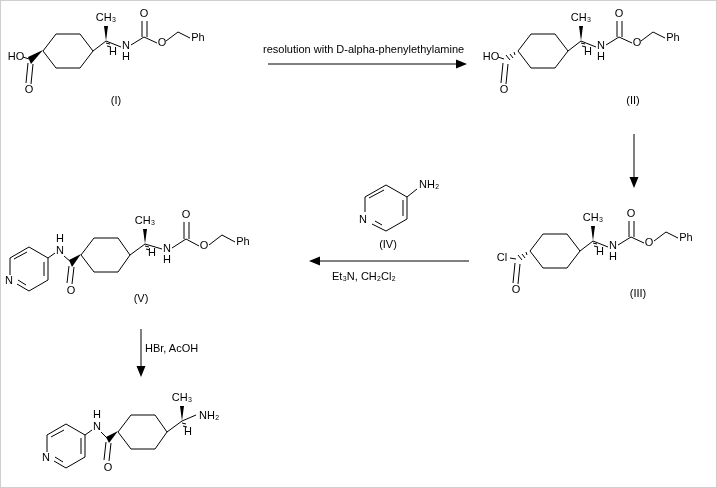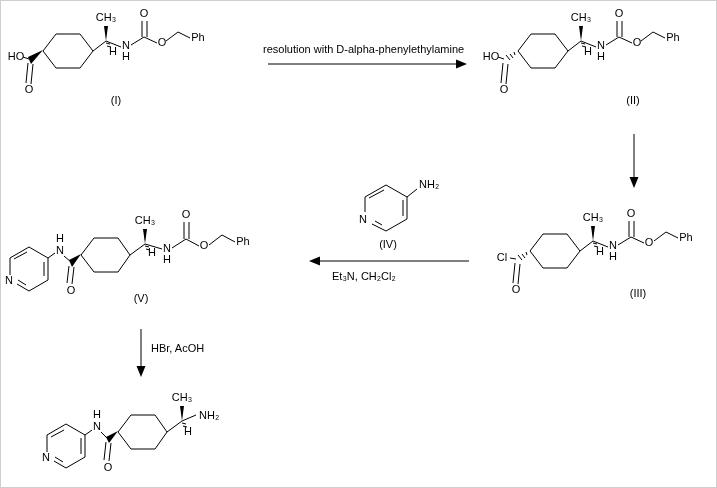--- a/index.html
+++ b/index.html
@@ -238,15 +238,15 @@
       <polygon class="head" points="319,255.5 308,260 319,264.5"></polygon>
     </g>
     <g>
       <line x1="140" y1="328" x2="140" y2="365"></line>
       <polygon class="head" points="135.5,365 140,376 144.5,365"></polygon>
     </g>
   </svg>
 
   <div class="lbl center" style="left:262px;top:42px;width:202px">resolution with D-alpha-phenylethylamine</div>
   <div class="lbl center" style="left:331px;top:269px;width:110px">Et₃N, CH₂Cl₂</div>
-  <div class="lbl" style="left:150px;top:341px;width:90px">HBr, AcOH</div>
+  <div class="lbl" style="left:144px;top:341px;width:90px">HBr, AcOH</div>
 
 </div>
 
 </body></html>

